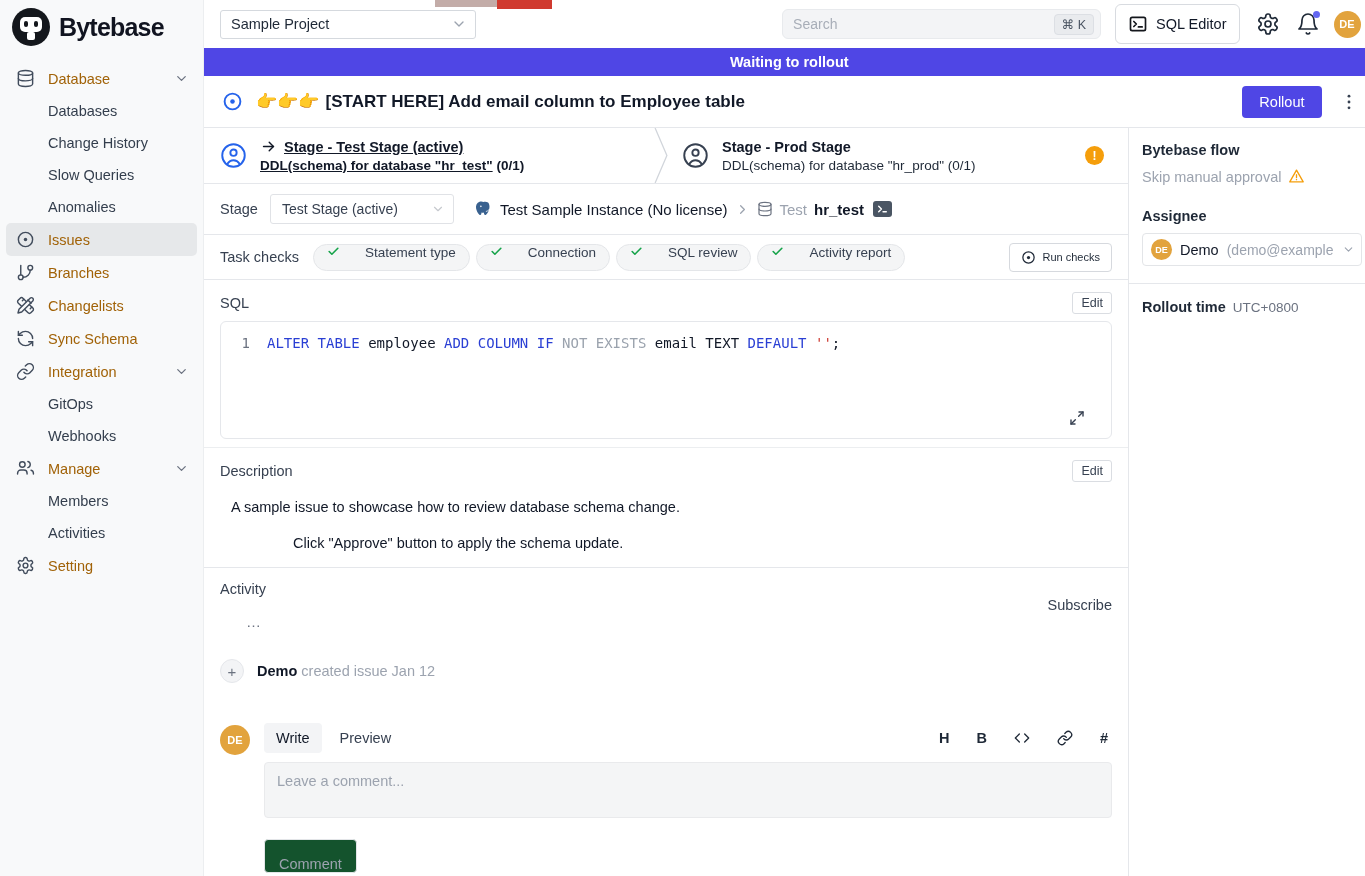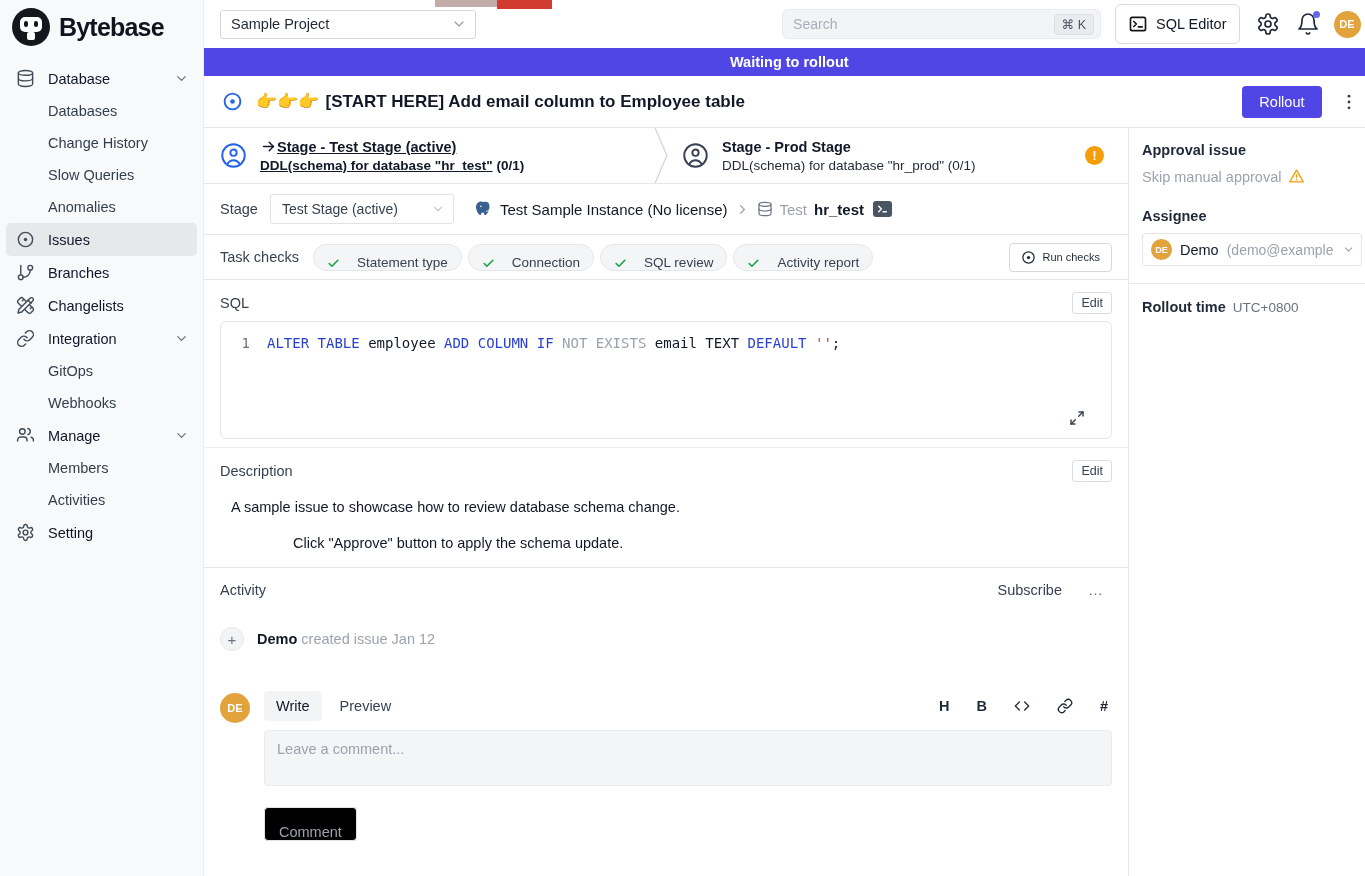--- a/index.html
+++ b/index.html
@@ -9,21 +9,21 @@
 
   
   .sidebar { width:204px; flex:0 0 204px; background:#f8f9fa; border-right:1px solid #eceef0; height:100%; }
   .logo { display:flex; align-items:center; gap:9px; padding:8px 12px 6px 12px; height:52px; }
   .logo-mark { width:38px; height:38px; border-radius:50%; background:#14171c; position:relative; flex:0 0 38px; }
   .logo-face { position:absolute; left:8px; top:9px; width:22px; height:15px; background:#fff; border-radius:5px; }
   .logo-face:before { content:""; position:absolute; left:4px; top:4px; width:4px; height:6px; background:#14171c; border-radius:2px; box-shadow:10px 0 0 #14171c; }
   .logo-face:after { content:""; position:absolute; left:7px; top:15px; width:8px; height:8px; background:#fff; border-radius:2px; }
   .logo-text { font-size:25px; font-weight:800; color:#111420; letter-spacing:-0.8px; }
   .nav { padding:10px 6px 0 6px; }
-  .nav-item { display:flex; align-items:center; height:33px; border-radius:5px; padding:0 8px 0 10px; color:#0f172a; font-size:14.5px; cursor:pointer; }
+  .nav-item { display:flex; align-items:center; height:33px; border-radius:5px; padding:0 8px 0 10px; color:#a16207; font-size:14.5px; cursor:pointer; }
   .nav-item .nav-icon { width:19px; height:19px; margin-right:13px; color:#414c5c; flex:0 0 19px; }
   .nav-item.lvl1 { padding-left:42px; height:32px; color:#333e4d; }
   .nav-item.active { background:#e6e8ea; }
   .nav-chevron { margin-left:auto; width:15px; height:15px; color:#6b7280; }
 
   
   .main-col { flex:1; display:flex; flex-direction:column; height:100%; }
   .topbar { height:48px; display:flex; align-items:center; padding:0 14px 0 16px; background:#fff; }
   .proj-select { width:256px; height:29px; border:1px solid #d5d9de; border-radius:3px; display:flex; align-items:center; justify-content:space-between; padding:0 8px 0 10px; color:#1f2937; font-size:14.5px; background:#fff; cursor:pointer; }
   .proj-select .chev { width:16px; height:16px; color:#9ca3af; }
@@ -50,21 +50,21 @@
   .main-pane { width:924px; flex:0 0 924px; display:flex; flex-direction:column; }
 
   
   .stage-strip { height:56px; display:flex; align-items:stretch; border-bottom:1px solid #e5e7eb; }
   .stage-card { display:flex; align-items:center; gap:13px; padding-left:16px; cursor:pointer; }
   .stage-card.first { width:450px; }
   .stage-card.second { flex:1; padding-left:14px; }
   .stage-person { width:27px; height:27px; flex:0 0 27px; }
   .stage-person.blue { color:#2563eb; }
   .stage-person.gray { color:#374151; }
-  .stage-l1 { display:flex; align-items:center; font-size:14.5px; color:#111827; }
+  .stage-l1 { display:flex; align-items:center; gap:7px; font-size:14.5px; color:#111827; }
   .stage-arrow { width:17px; height:17px; color:#111827; }
   .stage-title-active { font-weight:bold; text-decoration:underline; }
   .stage-sub-active { font-size:13.5px; color:#111827; margin-top:3px; }
   .stage-sub-active u { font-weight:bold; }
   .stage-sub-active b { text-decoration:none; }
   .stage-title2 { font-weight:bold; }
   .stage-sub2 { font-size:13.5px; color:#1f2937; margin-top:3px; font-weight:normal; }
   .stage-sep { width:14px; color:#d1d5db; }
   .warn-dot { width:19px; height:19px; border-radius:50%; background:#f59e0b; color:#fff; font-size:12px; font-weight:bold; display:flex; align-items:center; justify-content:center; margin:auto 24px auto auto; flex:0 0 19px; }
 
@@ -77,21 +77,21 @@
   .pg-icon { width:19px; height:19px; }
   .crumb-chev { width:15px; height:15px; color:#9ca3af; }
   .db-icon { width:16px; height:16px; color:#6b7280; }
   .env-name { color:#9ca3af; }
   .db-name { font-weight:bold; }
   .term-badge { width:19px; height:16px; background:#4a5563; border-radius:3px; color:#fff; padding:2px 3px; margin-left:2px; cursor:pointer; }
 
   
   .checks-row { height:45px; display:flex; align-items:center; padding:0 16px; border-bottom:1px solid #e5e7eb; }
   .checks-label { font-size:14.5px; color:#374151; margin-right:14px; }
-  .pill { display:flex; align-items:flex-end; gap:17px; height:27px; border:1px solid #e4e6e9; background:#f4f5f6; border-radius:14px; padding:0 13px; font-size:13.5px; color:#374151; margin-right:6px; cursor:pointer; }
+  .pill { display:flex; align-items:flex-start; gap:25px; height:27px; border:1px solid #e4e6e9; background:#f4f5f6; border-radius:14px; padding:0 13px; font-size:13.5px; color:#374151; margin-right:6px; cursor:pointer; }
   .pill .chk { width:13px; height:13px; color:#16a34a; }
   .run-btn { margin-left:auto; height:29px; display:flex; align-items:center; gap:7px; border:1px solid #d6d9de; border-radius:4px; background:#fff; padding:0 11px; font-size:11px; color:#1f2937; font-family:inherit; cursor:pointer; }
   .run-btn .ric { width:15px; height:15px; }
 
   
   .sql-section { padding:12px 16px 8px 16px; }
   .sec-head { display:flex; align-items:center; justify-content:space-between; height:22px; }
   .sec-title { font-size:14.5px; color:#374151; }
   .edit-btn { border:1px solid #dadde2; border-radius:3px; background:#fff; font-size:12.5px; color:#374151; padding:3px 8px; font-family:inherit; cursor:pointer; }
   .sql-editor { margin-top:7px; border:1px solid #e5e7eb; border-radius:6px; height:118px; position:relative; font-family:"DejaVu Sans Mono","Liberation Mono",monospace; font-size:14px; }
@@ -103,21 +103,21 @@
   .tk-str { color:#cc342b; }
   .expand-ic { position:absolute; right:26px; bottom:12px; width:16px; height:16px; color:#374151; cursor:pointer; }
 
   
   .desc-section { border-top:1px solid #eceef0; padding:12px 16px 16px 16px; }
   .desc-line1 { margin:17px 0 0 11px; font-size:14.5px; color:#111827; }
   .desc-line2 { margin:20px 0 0 73px; font-size:14.5px; color:#111827; }
 
   
   .act-section { border-top:1px solid #e5e7eb; padding:13px 16px 0 16px; flex:1; }
-  .act-head { display:flex; align-items:flex-end; }
+  .act-head { display:flex; align-items:flex-start;flex-direction:column; }
   .act-title { font-size:14.5px; color:#374151; }
   .subscribe { margin-left:auto; font-size:14.5px; color:#374151; cursor:pointer; }
   .act-more { margin-left:26px; color:#6b7280; font-size:15px; letter-spacing:1px; cursor:pointer; margin-right:8px; }
   .act-item { display:flex; align-items:center; gap:13px; margin-top:29px; }
   .plus-circle { width:24px; height:24px; border-radius:50%; background:#f3f4f6; border:1px solid #e5e7eb; color:#6b7280; font-size:15px; display:flex; align-items:center; justify-content:center; }
   .act-text { font-size:14.5px; color:#9ca3af; }
   .act-text b { color:#111827; }
 
   
   .comment-wrap { display:flex; margin-top:40px; }
@@ -126,21 +126,21 @@
   .editor-col { flex:1; }
   .tabs-row { display:flex; align-items:center; }
   .tab { padding:7px 12px; font-size:14.5px; color:#374151; border-radius:4px; cursor:pointer; }
   .tab.active { background:#f3f4f6; color:#111827; }
   .tab + .tab { margin-left:6px; }
   .fmt-bar { margin-left:auto; display:flex; align-items:center; gap:27px; color:#1f2937; padding-right:4px; }
   .fmt { font-size:14.5px; font-weight:bold; cursor:pointer; }
   .fmt-ic { width:16px; height:16px; cursor:pointer; }
   .comment-box { margin-top:9px; width:848px; height:56px; background:#f4f5f6; border:1px solid #e9eaec; border-radius:4px; resize:none; padding:10px 12px; font-size:14.5px; font-family:inherit; color:#374151; outline:none; }
   .comment-box::placeholder { color:#9ca3af; }
-  .comment-btn { margin:18px 9px 0 44px; height:31px; border:1px solid #e3e5e8; border-radius:4px; background:#000000; color:#9ca3af; font-size:14.5px; padding:16px 14px; font-family:inherit; cursor:default; }
+  .comment-btn { margin:18px 9px 0 44px; height:31px; border:1px solid #e3e5e8; border-radius:4px; background:#14532d; color:#9ca3af; font-size:14.5px; padding:16px 14px; font-family:inherit; cursor:default; }
 
   
   .right-panel { flex:1; border-left:1px solid #e5e7eb; padding:14px 0 0 0; }
   .rp-pad { padding:0 13px; }
   .rp-title { font-size:14.5px; font-weight:bold; color:#1f2937; }
   .rp-skip { display:flex; align-items:center; gap:7px; margin-top:10px; font-size:14.5px; color:#9ca3af; }
   .warn-tri { width:17px; height:17px; color:#f59e0b; }
   .rp-assignee-title { margin-top:23px; }
   .assignee-select { margin-top:9px; height:33px; border:1px solid #e3e5e8; border-radius:4px; display:flex; align-items:center; gap:8px; padding:0 6px 0 8px; cursor:pointer; overflow:hidden; }
   .assignee-av { width:21px; height:21px; border-radius:50%; background:#e2a33d; color:#fff; font-size:9px; font-weight:bold; display:flex; align-items:center; justify-content:center; flex:0 0 21px; }
@@ -219,20 +219,31 @@
           <svg class="i" viewBox="0 0 24 24" fill="none" stroke="currentColor" stroke-width="1.8" stroke-linecap="round" stroke-linejoin="round">
             <path d="m15 5 4 4"></path>
             <path d="M13 7 8.7 2.7a2.4 2.4 0 0 0-3.4 0L2.7 5.3a2.4 2.4 0 0 0 0 3.4L7 13"></path>
             <path d="m8 6 2-2"></path>
             <path d="m18 16 2-2"></path>
             <path d="M17 11l4.3 4.3a2.4 2.4 0 0 1 0 3.4l-2.6 2.6a2.4 2.4 0 0 1-3.4 0L11 17"></path>
             <path d="M21.2 2.8a2.4 2.4 0 0 0-3.4 0L3.8 16.8l-1.3 4.7 4.7-1.3L21.2 6.2a2.4 2.4 0 0 0 0-3.4z"></path>
           </svg>
         </span>
       <span>Changelists</span>
+    </div>
+    <div class="nav-item">
+      <span class="nav-icon">
+          <svg class="i" viewBox="0 0 24 24" fill="none" stroke="currentColor" stroke-width="1.8" stroke-linecap="round" stroke-linejoin="round">
+            <path d="M21 12a9 9 0 0 0-9-9 9.75 9.75 0 0 0-6.74 2.74L3 8"></path>
+            <path d="M3 3v5h5"></path>
+            <path d="M3 12a9 9 0 0 0 9 9 9.75 9.75 0 0 0 6.74-2.74L21 16"></path>
+            <path d="M21 21v-5h-5"></path>
+          </svg>
+        </span>
+      <span>Sync Schema</span>
     </div>
     <div class="nav-item">
       <span class="nav-icon">
           <svg class="i" viewBox="0 0 24 24" fill="none" stroke="currentColor" stroke-width="1.8" stroke-linecap="round" stroke-linejoin="round">
             <path d="M10 13a5 5 0 0 0 7.54.54l3-3a5 5 0 0 0-7.07-7.07l-1.72 1.71"></path>
             <path d="M14 11a5 5 0 0 0-7.54-.54l-3 3a5 5 0 0 0 7.07 7.07l1.71-1.71"></path>
           </svg>
         </span>
       <span>Integration</span>
       <span class="nav-chevron">
@@ -546,21 +557,21 @@
             </div>
             <textarea class="comment-box" placeholder="Leave a comment..." style=""></textarea>
           </div>
         </div>
         <button class="comment-btn">Comment</button>
       </div>
     </div>
 
     <div class="right-panel">
       <div class="rp-pad">
-        <div class="rp-title">Approval issue</div>
+        <div class="rp-title">Bytebase flow</div>
         <div class="rp-skip">
           <span>Skip manual approval</span>
           <span class="warn-tri">
               <svg class="i" viewBox="0 0 24 24" fill="none" stroke="currentColor" stroke-width="1.9" stroke-linecap="round" stroke-linejoin="round">
                 <path d="M12 3 2.5 19.5h19L12 3z"></path>
                 <line x1="12" y1="9.5" x2="12" y2="13.5"></line>
                 <line x1="12" y1="16.3" x2="12" y2="16.5"></line>
               </svg>
             </span>
         </div>

